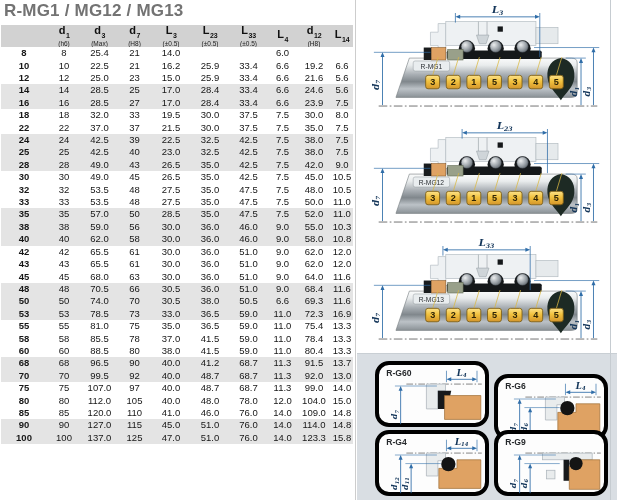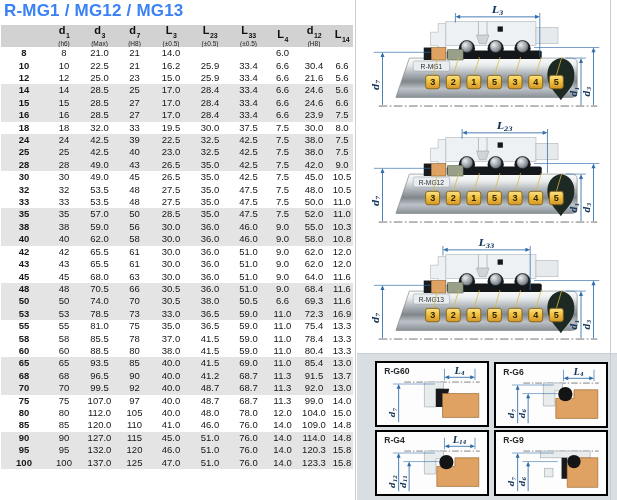--- a/index.html
+++ b/index.html
@@ -1,34 +1,34 @@
 <!DOCTYPE html>
 <html><head>
 <meta charset="utf-8">
 <style>
   html,body{margin:0;padding:0;background:#fff;}
   #app{position:relative;width:617px;height:500px;background:#fff;overflow:hidden;
        font-family:"Liberation Sans",sans-serif;color:#161616;}
-  .title{position:absolute;left:4px;top:1px;font-size:17px;font-weight:bold;color:#3b82f6;letter-spacing:.2px;}
+  .title{position:absolute;left:4px;top:1px;font-size:17px;font-weight:bold;color:#737373;letter-spacing:.2px;}
   .table-wrap{position:absolute;left:1px;top:25px;width:353px;}
   table.spec{border-collapse:collapse;table-layout:fixed;width:352px;}
   table.spec th,table.spec td{padding:0;margin:0;text-align:center;white-space:nowrap;overflow:hidden;}
   table.spec td{font-size:9.5px;height:12.4px;line-height:12.4px;color:#161616;}
   table.spec thead th{height:22px;background:#d2d2d2;vertical-align:middle;}
   th.corner{background:linear-gradient(135deg,#a4a4a4 0%,#c6c6c6 52%,#e3e3e3 100%);}
   .hmain{font-size:11px;font-weight:bold;line-height:10px;color:#101010;}
   .hmain sub{font-size:7px;position:relative;top:1px;left:.5px;}
   .hnote{font-size:6.5px;font-weight:normal;line-height:7px;color:#222;}
   tr.band td{background:#e4e4e4;}
   td.rowhead{font-weight:bold;}
   .vline{position:absolute;left:355px;top:0;width:1px;height:500px;background:#cdcdcd;}
   .main-panel{position:absolute;left:357px;top:0;width:253px;height:353px;background:#fff;}
   .mdiag{position:absolute;left:14px;width:234px;height:114px;}
   .seat-area{position:absolute;left:357px;top:353px;width:260px;height:147px;background:#d9dee3;border-top:1px solid #c9cfd4;box-sizing:border-box;}
-  .seat-panel{position:absolute;width:114px;height:66px;background:#fdfdfd;border:2px solid #000000;border-radius:0;box-sizing:border-box;}
+  .seat-panel{position:absolute;width:114px;height:66px;background:#fdfdfd;border:4px solid #000000;border-radius:14px;box-sizing:border-box;}
   .edge-line{position:absolute;left:610px;top:0;width:1px;height:500px;background:#c6ccd1;}
 </style>
 </head>
 <body>
 
 <div id="app">
   <div class="title">R-MG1 / MG12 / MG13</div>
 
   <div class="table-wrap">
     <table class="spec">
@@ -82,39 +82,39 @@
             <th>
               <div class="hmain">L<sub>14</sub></div>
               <div class="hnote"></div>
             </th>
           </tr>
         </thead>
       <tbody>
           <tr>
             <td class="rowhead">8</td>
             <td>8</td>
-            <td>21.0</td>
+            <td>25.4</td>
             <td>21</td>
             <td>14.0</td>
             <td></td>
             <td></td>
             <td>6.0</td>
             <td></td>
             <td></td>
           </tr>
           <tr>
             <td class="rowhead">10</td>
             <td>10</td>
             <td>22.5</td>
             <td>21</td>
             <td>16.2</td>
             <td>25.9</td>
             <td>33.4</td>
             <td>6.6</td>
-            <td>30.4</td>
+            <td>19.2</td>
             <td>6.6</td>
           </tr>
           <tr>
             <td class="rowhead">12</td>
             <td>12</td>
             <td>25.0</td>
             <td>23</td>
             <td>15.0</td>
             <td>25.9</td>
             <td>33.4</td>
@@ -128,32 +128,20 @@
             <td>28.5</td>
             <td>25</td>
             <td>17.0</td>
             <td>28.4</td>
             <td>33.4</td>
             <td>6.6</td>
             <td>24.6</td>
             <td>5.6</td>
           </tr>
           <tr class="band">
-            <td class="rowhead">15</td>
-            <td>15</td>
-            <td>28.5</td>
-            <td>27</td>
-            <td>17.0</td>
-            <td>28.4</td>
-            <td>33.4</td>
-            <td>6.6</td>
-            <td>24.6</td>
-            <td>6.6</td>
-          </tr>
-          <tr class="band">
             <td class="rowhead">16</td>
             <td>16</td>
             <td>28.5</td>
             <td>27</td>
             <td>17.0</td>
             <td>28.4</td>
             <td>33.4</td>
             <td>6.6</td>
             <td>23.9</td>
             <td>7.5</td>
@@ -162,20 +150,32 @@
             <td class="rowhead">18</td>
             <td>18</td>
             <td>32.0</td>
             <td>33</td>
             <td>19.5</td>
             <td>30.0</td>
             <td>37.5</td>
             <td>7.5</td>
             <td>30.0</td>
             <td>8.0</td>
+          </tr>
+          <tr>
+            <td class="rowhead">22</td>
+            <td>22</td>
+            <td>37.0</td>
+            <td>37</td>
+            <td>21.5</td>
+            <td>30.0</td>
+            <td>37.5</td>
+            <td>7.5</td>
+            <td>35.0</td>
+            <td>7.5</td>
           </tr>
           <tr class="band">
             <td class="rowhead">24</td>
             <td>24</td>
             <td>42.5</td>
             <td>39</td>
             <td>22.5</td>
             <td>32.5</td>
             <td>42.5</td>
             <td>7.5</td>
@@ -380,32 +380,20 @@
             <td>88.5</td>
             <td>80</td>
             <td>38.0</td>
             <td>41.5</td>
             <td>59.0</td>
             <td>11.0</td>
             <td>80.4</td>
             <td>13.3</td>
           </tr>
           <tr class="band">
-            <td class="rowhead">65</td>
-            <td>65</td>
-            <td>93.5</td>
-            <td>85</td>
-            <td>40.0</td>
-            <td>41.5</td>
-            <td>69.0</td>
-            <td>11.0</td>
-            <td>85.4</td>
-            <td>13.0</td>
-          </tr>
-          <tr class="band">
             <td class="rowhead">68</td>
             <td>68</td>
             <td>96.5</td>
             <td>90</td>
             <td>40.0</td>
             <td>41.2</td>
             <td>68.7</td>
             <td>11.3</td>
             <td>91.5</td>
             <td>13.7</td>
@@ -462,32 +450,20 @@
             <td class="rowhead">90</td>
             <td>90</td>
             <td>127.0</td>
             <td>115</td>
             <td>45.0</td>
             <td>51.0</td>
             <td>76.0</td>
             <td>14.0</td>
             <td>114.0</td>
             <td>14.8</td>
-          </tr>
-          <tr class="band">
-            <td class="rowhead">95</td>
-            <td>95</td>
-            <td>132.0</td>
-            <td>120</td>
-            <td>46.0</td>
-            <td>51.0</td>
-            <td>76.0</td>
-            <td>14.0</td>
-            <td>120.3</td>
-            <td>15.8</td>
           </tr>
           <tr class="band">
             <td class="rowhead">100</td>
             <td>100</td>
             <td>137.0</td>
             <td>125</td>
             <td>47.0</td>
             <td>51.0</td>
             <td>76.0</td>
             <td>14.0</td>
@@ -811,21 +787,21 @@
           <line x1="100" y1="6" x2="100" y2="18" stroke="#2f6da8" stroke-width="0.7"></line>
           <line x1="72" y1="15" x2="96" y2="15" stroke="#2f6da8" stroke-width="0.9"></line>
           <polygon points="68,15 73,12.9 73,17.1" fill="#2f6da8"></polygon>
           <polygon points="100,15 95,12.9 95,17.1" fill="#2f6da8"></polygon>
           <text x="84" y="11" font-size="9" fill="#14365a" text-anchor="middle" font-family="&quot;DejaVu Serif&quot;, serif" font-style="italic" font-weight="bold">L<tspan font-size="5.6" dy="1.6">4</tspan></text>
           <line x1="14" y1="22" x2="58" y2="22" stroke="#2f6da8" stroke-width="0.6"></line>
           <line x1="20" y1="26" x2="20" y2="62" stroke="#2f6da8" stroke-width="0.9"></line>
           <polygon points="20,22 17.9,27 22.1,27" fill="#2f6da8"></polygon>
           <text x="16.5" y="52" font-size="8.5" fill="#14365a" text-anchor="middle" font-family="&quot;DejaVu Serif&quot;, serif" font-style="italic" font-weight="bold" transform="rotate(-90 16.5 52)">d<tspan font-size="5.3" dy="1.5">7</tspan></text>
         </svg></div>
-    <div class="seat-panel" style="left:137px;top:8px"><svg viewBox="0 0 112 66" width="112" height="63">
+    <div class="seat-panel" style="left:137px;top:20px"><svg viewBox="0 0 112 66" width="112" height="63">
           <text x="5" y="12" font-size="9" fill="#26292c" text-anchor="start" font-family="&quot;Liberation Sans&quot;, sans-serif" font-weight="bold">R-G6</text>
           <line x1="26" y1="20" x2="105" y2="20" stroke="#4a4a4a" stroke-width="0.7" stroke-dasharray="7 2 1.5 2"></line>
           <polygon points="47,20 67,20 67,28 59,28 59,44 47,44" fill="#e9eced" stroke="#aeb6bc" stroke-width="0.8"></polygon>
           <polygon points="60,36 79,36 79,27 104,27 104,57 60,57" fill="#dfa263" stroke="#9a6a33" stroke-width="0.7"></polygon>
           <circle cx="70" cy="31.5" r="7.5" fill="#141414"></circle>
           <line x1="68" y1="6" x2="68" y2="18" stroke="#2f6da8" stroke-width="0.7"></line>
           <line x1="100" y1="6" x2="100" y2="18" stroke="#2f6da8" stroke-width="0.7"></line>
           <line x1="72" y1="15" x2="96" y2="15" stroke="#2f6da8" stroke-width="0.9"></line>
           <polygon points="68,15 73,12.9 73,17.1" fill="#2f6da8"></polygon>
           <polygon points="100,15 95,12.9 95,17.1" fill="#2f6da8"></polygon>

